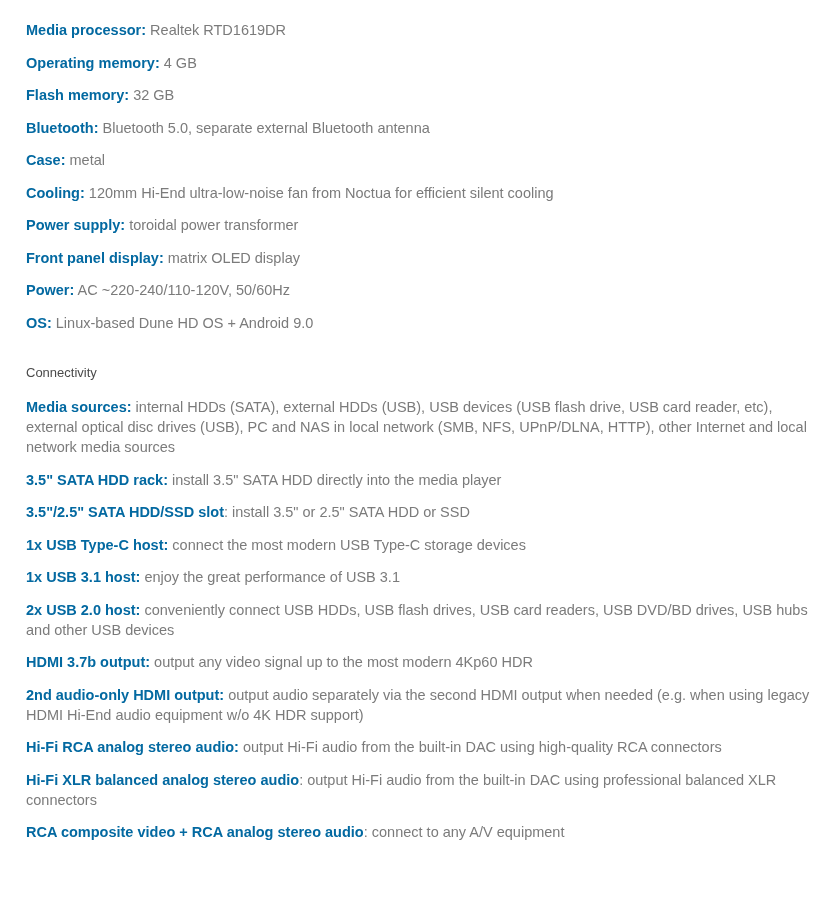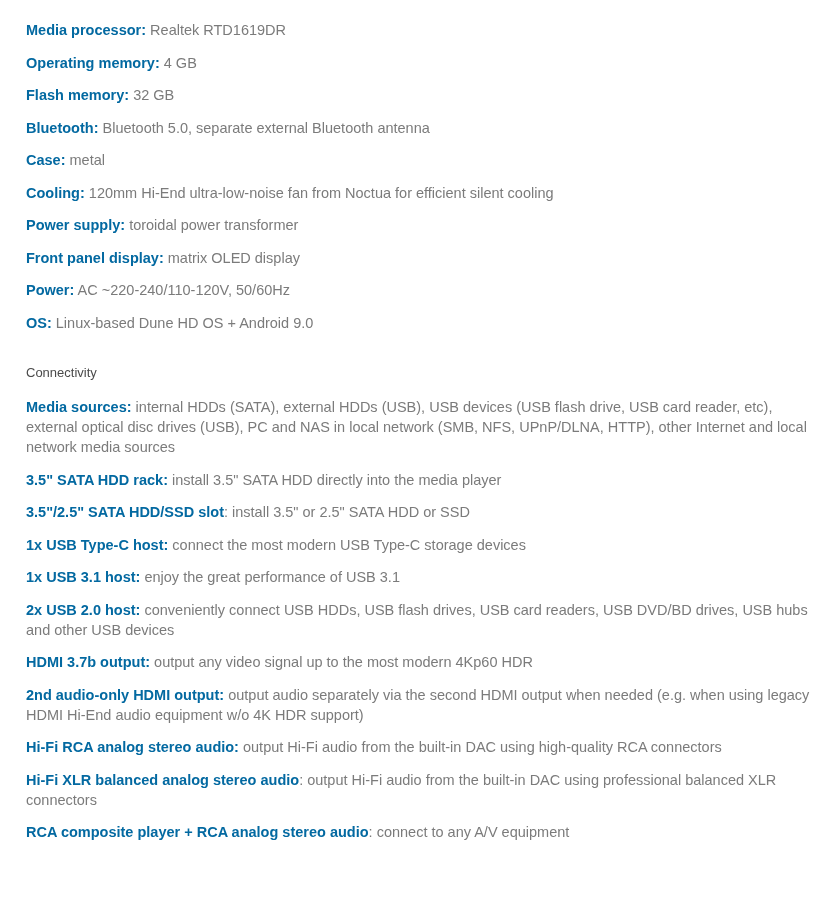--- a/index.html
+++ b/index.html
@@ -116,18 +116,18 @@
     <li class="spec-item">
       <span class="label">2nd audio-only HDMI output:</span><span class="value"> output audio separately via the second HDMI output when needed (e.g. when using legacy HDMI Hi-End audio equipment w/o 4K HDR support)</span>
     </li>
     <li class="spec-item">
       <span class="label">Hi-Fi RCA analog stereo audio:</span><span class="value"> output Hi-Fi audio from the built-in DAC using high-quality RCA connectors</span>
     </li>
     <li class="spec-item">
       <span class="label">Hi-Fi XLR balanced analog stereo audio</span><span class="value">: output Hi-Fi audio from the built-in DAC using professional balanced XLR connectors</span>
     </li>
     <li class="spec-item">
-      <span class="label">RCA composite player + RCA analog stereo audio</span><span class="value">: connect to any A/V equipment</span>
+      <span class="label">RCA composite video + RCA analog stereo audio</span><span class="value">: connect to any A/V equipment</span>
     </li>
 
   </ul>
 
 </div>
 
 </body></html>

